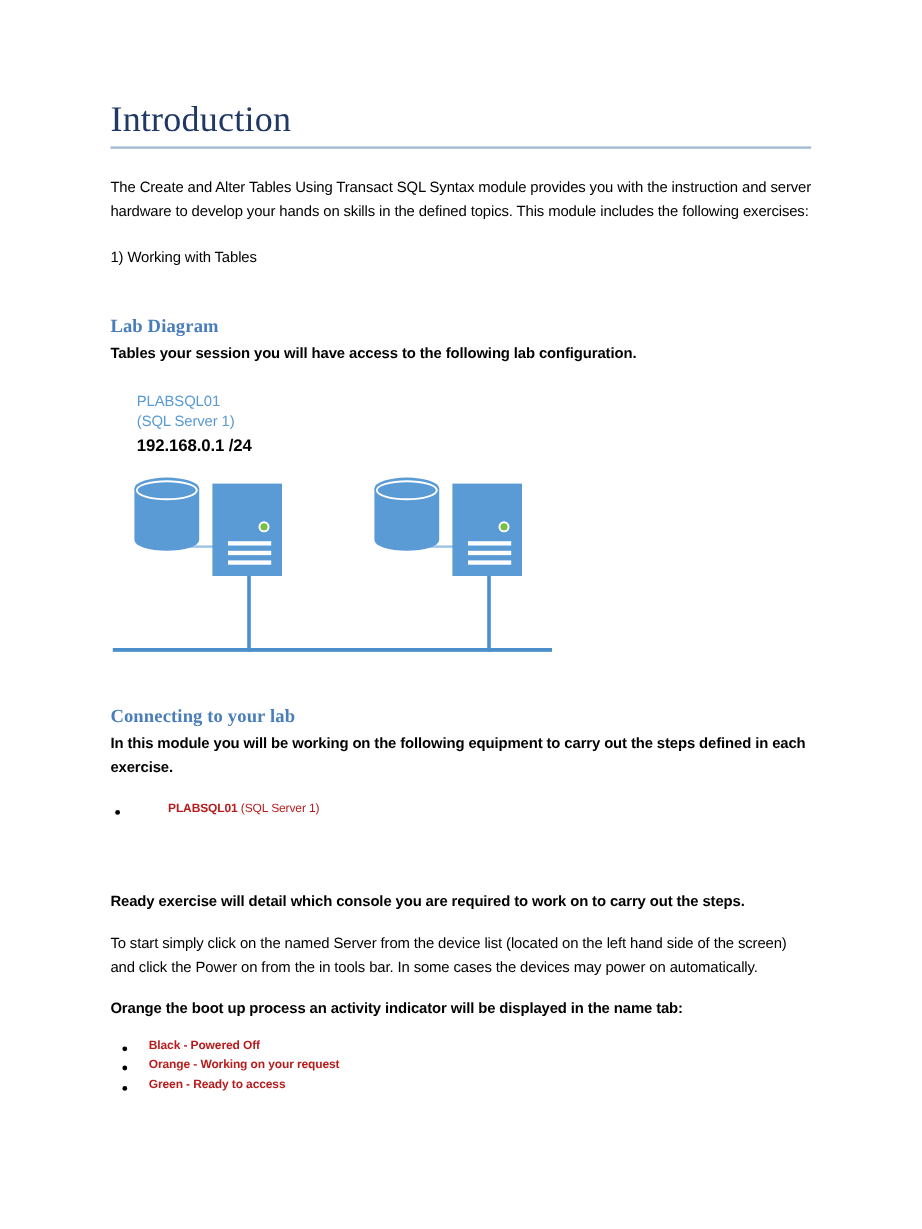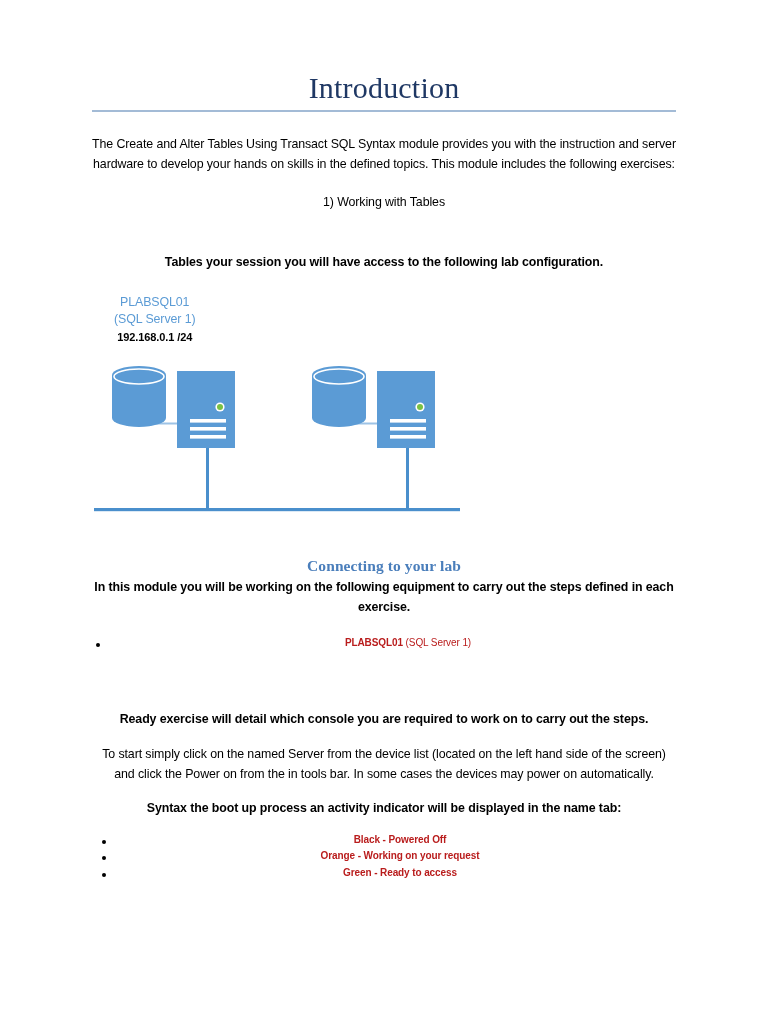--- a/index.html
+++ b/index.html
@@ -17,23 +17,22 @@
   .page {
     position: relative;
     width: 768px;
     height: 1024px;
     background: #ffffff;
     overflow: hidden;
   }
   .content {
     position: absolute;
     left: 92px;
-    top: 72px;
+    top: 84px;
     width: 584px;
-    text-align: center;
   }
 
   
   .doc-title {
     font-family: "Liberation Serif", serif;
     font-size: 30px;
     font-weight: 400;
     color: #1F3864;
     letter-spacing: 0.2px;
     line-height: 1.05;
@@ -99,21 +98,21 @@
     letter-spacing: -0.1px;
   }
   .lab-role {
     font-size: 12.4px;
     font-weight: 400;
     color: #5B9BD5;
     line-height: 1.42;
     letter-spacing: -0.1px;
   }
   .lab-ip {
-    font-size: 11px;
+    font-size: 14px;
     font-weight: 700;
     color: #000000;
     line-height: 1.42;
     letter-spacing: -0.1px;
     margin-top: 1px;
   }
 
   .diagram {
     position: relative;
     width: 584px;
@@ -174,20 +173,21 @@
     <div class="spacer-22"></div>
 
     <p class="para"><span class="b">The Create and Alter Tables Using Transact SQL Syntax</span><span class="n"> module provides you with the instruction and server hardware to develop your hands on skills in the defined topics. This module includes the following exercises:</span></p>
 
     <div class="spacer-18"></div>
 
     <p class="para normal">1) Working with Tables</p>
 
     <div class="spacer-40"></div>
 
+    <h2 class="sub-heading">Lab Diagram</h2>
     <p class="para">Tables your session you will have access to the following lab configuration.</p>
 
     <div class="lab-labels">
       <div class="lab-col first">
         <div class="lab-name">PLABSQL01</div>
         <div class="lab-role">(SQL Server 1)</div>
         <div class="lab-ip">192.168.0.1 /24</div>
       </div>
     </div>
 
@@ -251,21 +251,21 @@
     <div class="spacer-18"></div>
 
     <p class="para">Ready exercise will detail which console you are required to work on to carry out the steps.</p>
 
     <div class="spacer-14"></div>
 
     <p class="para"><span class="n">To start simply click on the named Server from the device list (located on the left hand side of the screen) and click the </span><span class="b">Power on</span><span class="n"> from the in tools bar. In some cases the devices may power on automatically.</span></p>
 
     <div class="spacer-14"></div>
 
-    <p class="para">Syntax the boot up process an activity indicator will be displayed in the name tab:</p>
+    <p class="para">Orange the boot up process an activity indicator will be displayed in the name tab:</p>
 
     <div class="spacer-14"></div>
 
     <ul class="bullet-list tight">
       <li class="bullet-item">Black - Powered Off</li>
       <li class="bullet-item">Orange - Working on your request</li>
       <li class="bullet-item">Green - Ready to access</li>
     </ul>
 
   </div>

